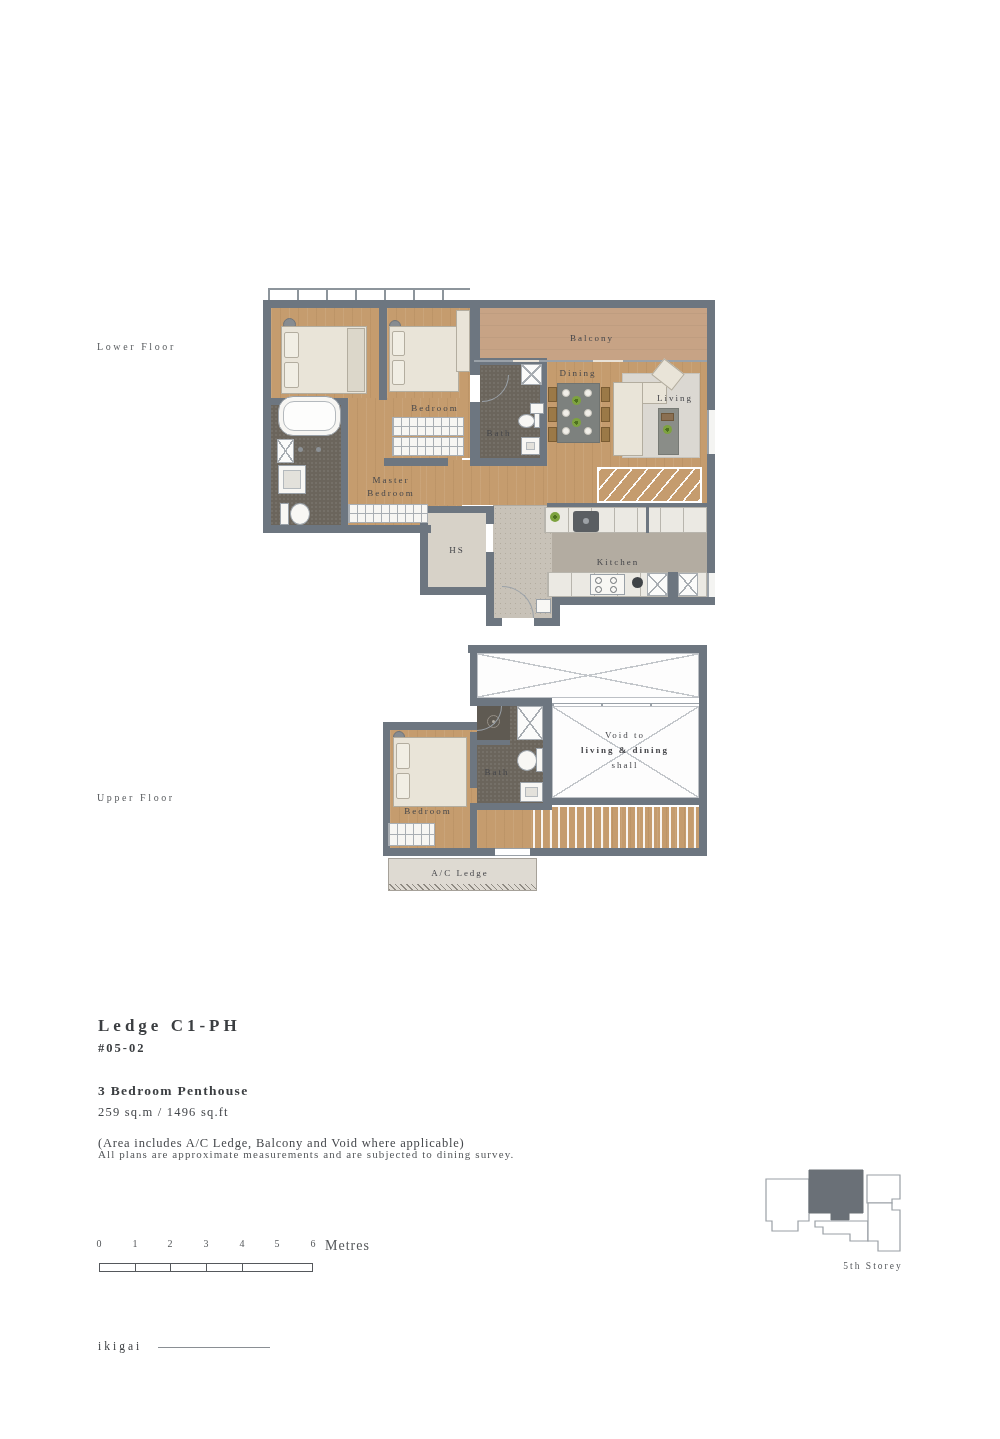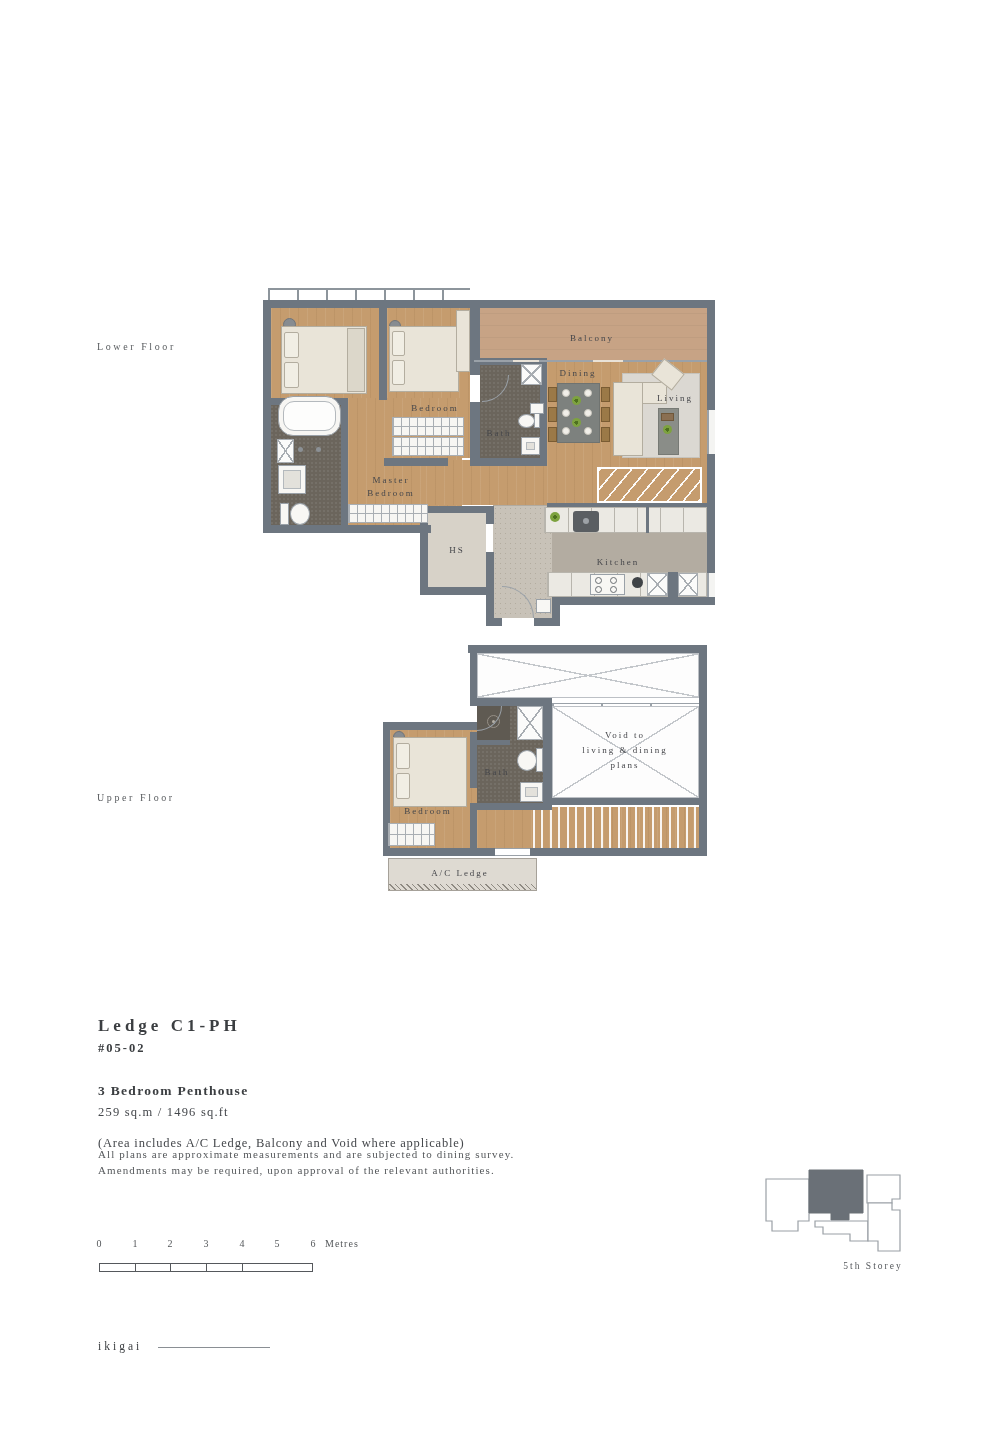--- a/index.html
+++ b/index.html
@@ -66,21 +66,21 @@
     background-image:repeating-linear-gradient(90deg,var(--line) 0 1.5px,transparent 1.5px 49px);}
   .chairbox{position:absolute;background:var(--chair);border:1px solid #7a5c33;box-sizing:border-box;}
   .plate{position:absolute;border-radius:50%;background:#f1efe9;border:1px solid #c9c6bd;box-sizing:border-box;}
   .title1{position:absolute;font-weight:bold;font-size:17px;letter-spacing:4px;color:var(--textdark);}
   .title2{position:absolute;font-weight:bold;font-size:12.5px;letter-spacing:2px;color:var(--textdark);}
   .subt1{position:absolute;font-weight:bold;font-size:13.5px;letter-spacing:1.3px;color:var(--textdark);}
   .subt2{position:absolute;font-size:12.5px;letter-spacing:1.2px;color:#44474b;}
   .note{position:absolute;font-size:12.5px;letter-spacing:.8px;color:#44474b;}
   .disc{position:absolute;font-size:11px;letter-spacing:1.1px;line-height:15.5px;color:#55585b;}
   .scalenum{position:absolute;font-size:10px;color:#55585b;width:20px;text-align:center;}
-  .scaleunit{position:absolute;font-size:10px;letter-spacing:1px;color:#55585b;}
+  .scaleunit{position:absolute;font-size:14px;letter-spacing:1px;color:#55585b;}
   .scalebar{position:absolute;border:1px solid #55585c;box-sizing:border-box;background:#fff;
     background-image:repeating-linear-gradient(90deg,transparent 0 34.7px,#55585c 34.7px 35.7px);}
   .brand{position:absolute;font-size:11.5px;letter-spacing:3px;color:#3c3f42;}
   .brandline{position:absolute;height:1px;background:#8a8f94;}
   .storey{position:absolute;font-size:9.5px;letter-spacing:2px;color:#55585c;width:90px;text-align:center;}
 </style>
 </head>
 <body>
 
 <div class="page">
@@ -272,33 +272,32 @@
     <div class="hatch" style="left:5px;top:180px;width:47px;height:23px;"></div>
 
     <div class="ledge" style="left:5px;top:215px;width:149px;height:33px;"></div>
     <div class="ledgehatch" style="left:6px;top:241px;width:147px;height:6px;"></div>
 
     <div class="rlabel" style="left:114px;top:129px;">Bath</div>
     <div class="rlabel" style="left:45px;top:168px;">Bedroom</div>
     <div class="rlabel" style="left:77px;top:230px;">A/C Ledge</div>
     <div class="rlabel wrap" style="left:242px;top:107px;width:150px;line-height:15px;">
       <span style="display:block;">Void to</span>
-      <span style="display:block;">living &amp; dining</span>
-      <span style="display:block;">plans</span>
+      <span style="display:block;font-weight:bold;">living &amp; dining</span>
+      <span style="display:block;">shall</span>
     </div>
   </div>
 
   <div class="title1" style="left:98px;top:1016px;">Ledge C1-PH</div>
   <div class="title2" style="left:98px;top:1041px;">#05-02</div>
   <div class="subt1" style="left:98px;top:1083px;">3 Bedroom Penthouse</div>
   <div class="subt2" style="left:98px;top:1105px;">259 sq.m / 1496 sq.ft</div>
   <div class="note" style="left:98px;top:1136px;">(Area includes A/C Ledge, Balcony and Void where applicable)</div>
   <div class="disc" style="left:98px;top:1147px;width:560px;">
     <span style="display:block;">All plans are approximate measurements and are subjected to dining survey.</span>
-    <span style="display:block;">Amendments may be required, upon approval of the relevant authorities.</span>
   </div>
 
   <div class="scalenum" style="left:89px;top:1238px;">0</div>
   <div class="scalenum" style="left:125px;top:1238px;">1</div>
   <div class="scalenum" style="left:160px;top:1238px;">2</div>
   <div class="scalenum" style="left:196px;top:1238px;">3</div>
   <div class="scalenum" style="left:232px;top:1238px;">4</div>
   <div class="scalenum" style="left:267px;top:1238px;">5</div>
   <div class="scalenum" style="left:303px;top:1238px;">6</div>
   <div class="scaleunit" style="left:325px;top:1238px;">Metres</div>

